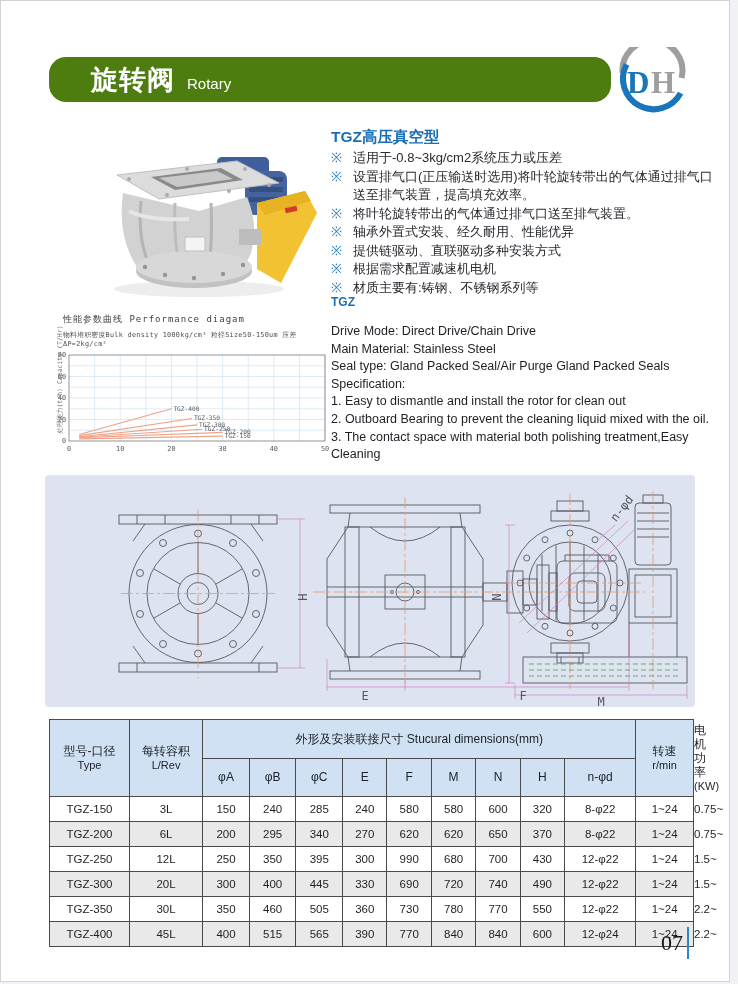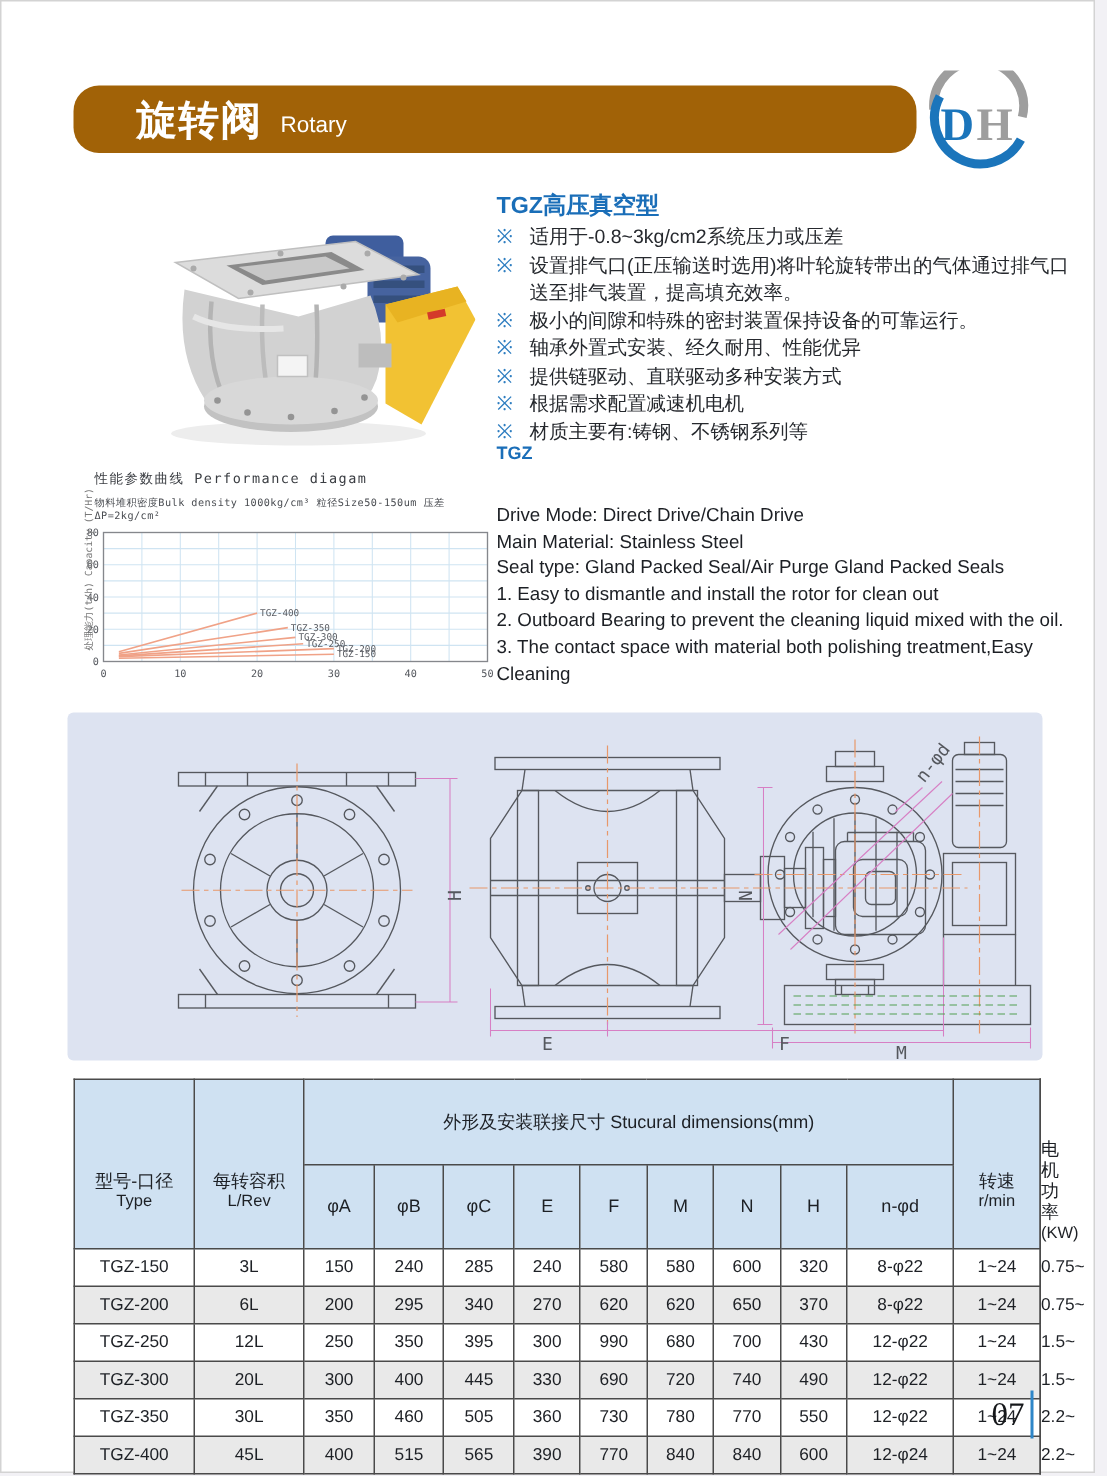--- a/index.html
+++ b/index.html
@@ -1,53 +1,53 @@
 <!DOCTYPE html>
 <html><head>
 <meta charset="utf-8">
 <style>
   * { margin:0; padding:0; box-sizing:border-box; }
   body { width:738px; height:984px; background:#f2f1f5; font-family:"Liberation Sans", sans-serif; overflow:hidden; }
   .page { position:relative; width:730px; height:982px; background:#ffffff; border:1px solid #d3d3d3; }
 
   
-  .header-bar { position:absolute; left:48px; top:56px; width:562px; height:45px; background:#a16207; border-radius:17px; display:flex; align-items:center; padding-left:42px; }
+  .header-bar { position:absolute; left:48px; top:56px; width:562px; height:45px; background:#4d7c0f; border-radius:17px; display:flex; align-items:center; padding-left:42px; }
   .header-zh { color:#fff; font-size:27px; font-weight:bold; letter-spacing:1px; }
   .header-en { color:#fff; font-size:15px; margin-left:12px; margin-top:8px; }
   .logo { position:absolute; left:612px; top:46px; }
   .logo text { font-family:"Liberation Serif", serif; font-weight:bold; font-size:31px; }
 
   
   .photo { position:absolute; left:88px; top:140px; }
 
   
   .sec-heading { position:absolute; color:#1a6eb8; font-weight:bold; font-size:15.5px; }
   .bullets { position:absolute; left:330px; top:148px; width:384px; }
   .bullet-row { display:flex; font-size:13px; color:#26292e; line-height:18.5px; }
   .bullet-sym { color:#2d7dc0; width:22px; flex:0 0 22px; }
   .bullet-text { flex:1; }
-  .info-lines { position:absolute; left:330px; top:334px; width:384px; }
+  .info-lines { position:absolute; left:330px; top:322px; width:384px; }
   .info-line { font-size:12.5px; color:#1c1f24; line-height:17.6px; }
 
   
   .chart { position:absolute; left:50px; top:312px; width:286px; height:152px; font-family:"DejaVu Sans Mono", monospace; }
   .chart-title { font-size:9px; color:#3a3d42; margin-left:12px; letter-spacing:1px; }
   .chart-sub { font-size:6.8px; color:#4a4d52; margin-left:12px; margin-top:4px; letter-spacing:0.3px; }
   .chart-xlabel { text-align:center; font-size:8px; color:#4a4d52; margin-top:16px; letter-spacing:1px; }
   .chart-ylabel { position:absolute; left:-55px; top:62px; width:128px; text-align:center; transform:rotate(-90deg); font-size:6.5px; color:#777; }
 
   
   .drawing-panel { position:absolute; left:44px; top:474px; width:650px; height:232px; background:#dde3f1; border-radius:4px; }
   .dim-label { font-family:"DejaVu Sans Mono", monospace; font-size:12px; fill:#55585e; }
 
   
   .spec-table { position:absolute; left:48px; top:718px; width:645px; border-collapse:collapse; table-layout:fixed; }
   .spec-table th, .spec-table td { border:1px solid #4a4a4a; text-align:center; vertical-align:middle; color:#1d2025; }
   .spec-table thead th { background:#cfe1f2; font-weight:normal; font-size:12px; line-height:14px; padding:3px 0; }
-  .spec-table thead .zh { font-size:12px;margin-top:36px; }
+  .spec-table thead .zh { font-size:12px; }
   .spec-table thead .en { font-size:11px;text-align:center; }
   .spec-table tbody td { font-size:11.5px; height:25px; background:#ffffff; }
   .spec-table tbody tr.alt td { background:#e9e9e9; }
 
   
   .footer { position:absolute; left:600px; top:926px; width:100px; height:34px; }
   .page-num { position:absolute; right:18px; top:3px; font-family:"Liberation Serif", serif; font-weight:normal; font-size:22px; color:#15171a; }
   .page-line { position:absolute; right:12px; top:0px; width:2px; height:32px; background:#2e86c8; }
 </style>
 </head>
@@ -119,21 +119,21 @@
       <div class="bullet-row">
         <span class="bullet-sym">※</span>
         <span class="bullet-text">适用于-0.8~3kg/cm2系统压力或压差</span>
       </div>
       <div class="bullet-row">
         <span class="bullet-sym">※</span>
         <span class="bullet-text">设置排气口(正压输送时选用)将叶轮旋转带出的气体通过排气口送至排气装置，提高填充效率。</span>
       </div>
       <div class="bullet-row">
         <span class="bullet-sym">※</span>
-        <span class="bullet-text">极小的间隙和特殊的密封装置保持设备的可靠运行。</span>
+        <span class="bullet-text">将叶轮旋转带出的气体通过排气口送至排气装置。</span>
       </div>
       <div class="bullet-row">
         <span class="bullet-sym">※</span>
         <span class="bullet-text">轴承外置式安装、经久耐用、性能优异</span>
       </div>
       <div class="bullet-row">
         <span class="bullet-sym">※</span>
         <span class="bullet-text">提供链驱动、直联驱动多种安装方式</span>
       </div>
       <div class="bullet-row">
@@ -144,20 +144,21 @@
         <span class="bullet-sym">※</span>
         <span class="bullet-text">材质主要有:铸钢、不锈钢系列等</span>
       </div>
     </div>
 
   <div class="sec-heading" style="left:330px; top:294px; font-size:12px;">TGZ</div>
   <div class="info-lines">
       <div class="info-line">Drive Mode: Direct Drive/Chain Drive</div>
       <div class="info-line">Main Material: Stainless Steel</div>
       <div class="info-line">Seal type: Gland Packed Seal/Air Purge Gland Packed Seals</div>
+      <div class="info-line">Specification:</div>
       <div class="info-line">1. Easy to dismantle and install the rotor for clean out</div>
       <div class="info-line">2. Outboard Bearing to prevent the cleaning liquid mixed with the oil.</div>
       <div class="info-line">3. The contact space with material both polishing treatment,Easy Cleaning</div>
     </div>
 
   <div class="chart">
     <div class="chart-title">
       <span>性能参数曲线</span>
       <span>Performance diagam</span>
     </div>

